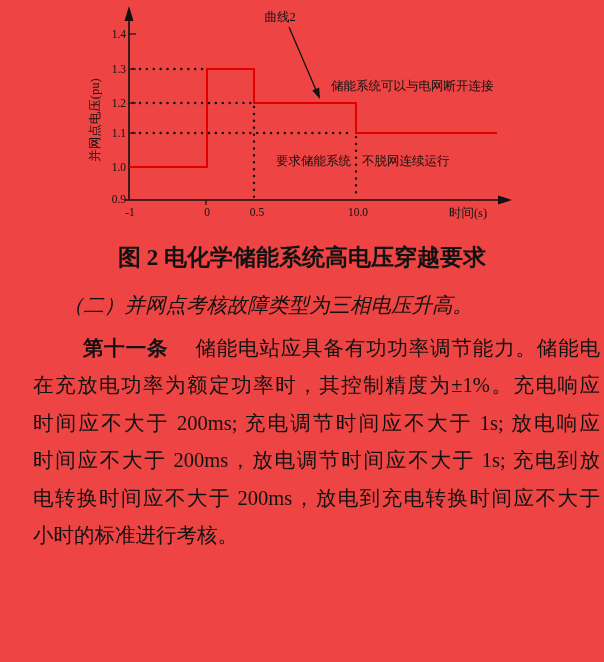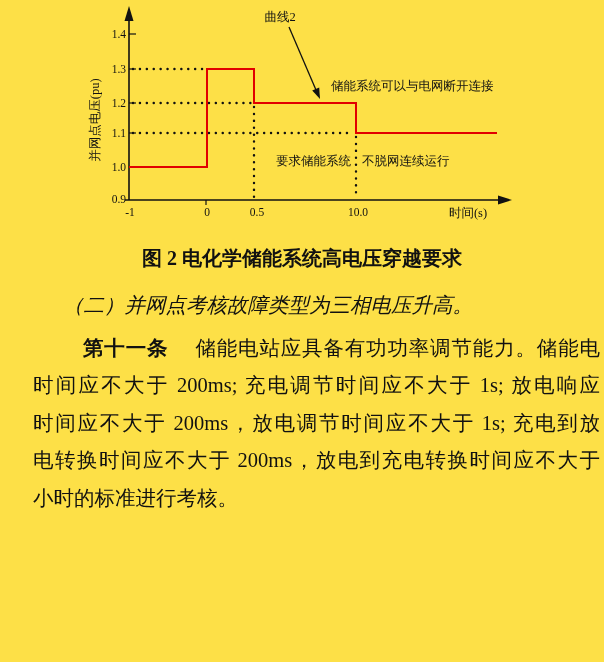--- a/index.html
+++ b/index.html
@@ -1,39 +1,39 @@
 <!DOCTYPE html>
 <html><head>
 <meta charset="utf-8">
 <style>
   html,body{margin:0;padding:0;background:#ffffff;}
   #page{
     position:relative;
     width:604px;height:662px;
-    background:#fde047;
+    background:#ef4444;
     overflow:hidden;
     font-family:"Liberation Serif","DejaVu Serif",serif;
     color:#111111;
   }
   
   #figure-wrap{position:absolute;left:0;top:0;width:604px;height:232px;}
   #figure-wrap svg{display:block;}
   .axis{stroke:#111111;stroke-width:1.6;fill:none;}
   .tick{stroke:#111111;stroke-width:1.2;}
   .arrowhead{fill:#111111;stroke:none;}
   .dotline{stroke:#111111;stroke-width:2.4;fill:none;stroke-linecap:round;stroke-dasharray:0.1 6.8;}
   .curve{fill:none;stroke-width:2;}
   .ann-line{stroke:#111111;stroke-width:1.3;fill:none;}
   text{fill:#111111;}
   .ticklabel{font-size:11.5px;font-family:"Liberation Serif","DejaVu Serif",serif;}
   .cjk{font-size:12.5px;font-family:"Liberation Serif","DejaVu Serif",serif;}
   
   #caption{
     position:absolute;left:0;top:246px;width:604px;height:24px;
-    text-align:center;font-weight:bold;font-size:20px;line-height:24px;
+    text-align:center;font-weight:bold;font-size:23px;line-height:24px;
   }
   
   #body-text{
     position:absolute;left:33px;top:287px;width:567px;
     font-size:20.5px;
   }
   .line{
     height:37.5px;line-height:37.5px;white-space:nowrap;
   }
   .line.justify{
@@ -101,19 +101,20 @@
 
   <div id="caption">图 2 电化学储能系统高电压穿越要求</div>
 
   <div id="body-text">
     <div class="line indent-para">（二）并网点考核故障类型为三相电压升高。</div>
 
     <div class="line justify indent-term gap-before">
       <span class="bold">第十一条</span><span>储能电站应具备有功功率调节能力。储能电</span>
     </div>
 
+    <div class="line justify">在充放电功率为额定功率时，其控制精度为±1%。充电响应</div>
     <div class="line justify">时间应不大于 200ms; 充电调节时间应不大于 1s; 放电响应</div>
     <div class="line justify">时间应不大于 200ms，放电调节时间应不大于 1s; 充电到放</div>
     <div class="line justify">电转换时间应不大于 200ms，放电到充电转换时间应不大于</div>
     <div class="line">小时的标准进行考核。</div>
   </div>
 
 </div>
 
 </body></html>

